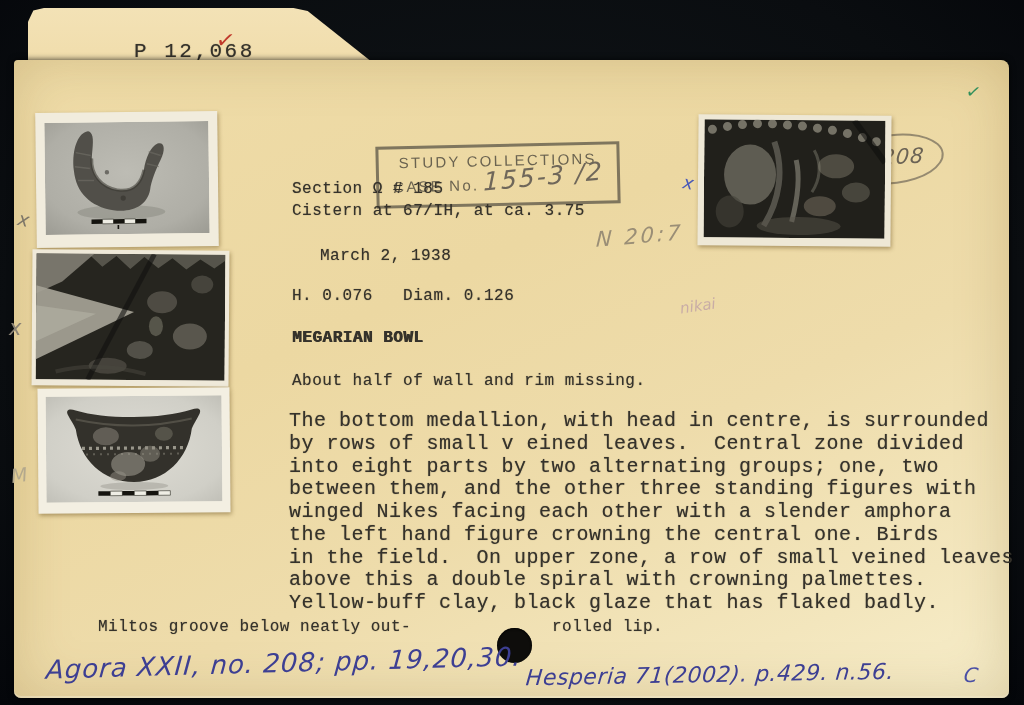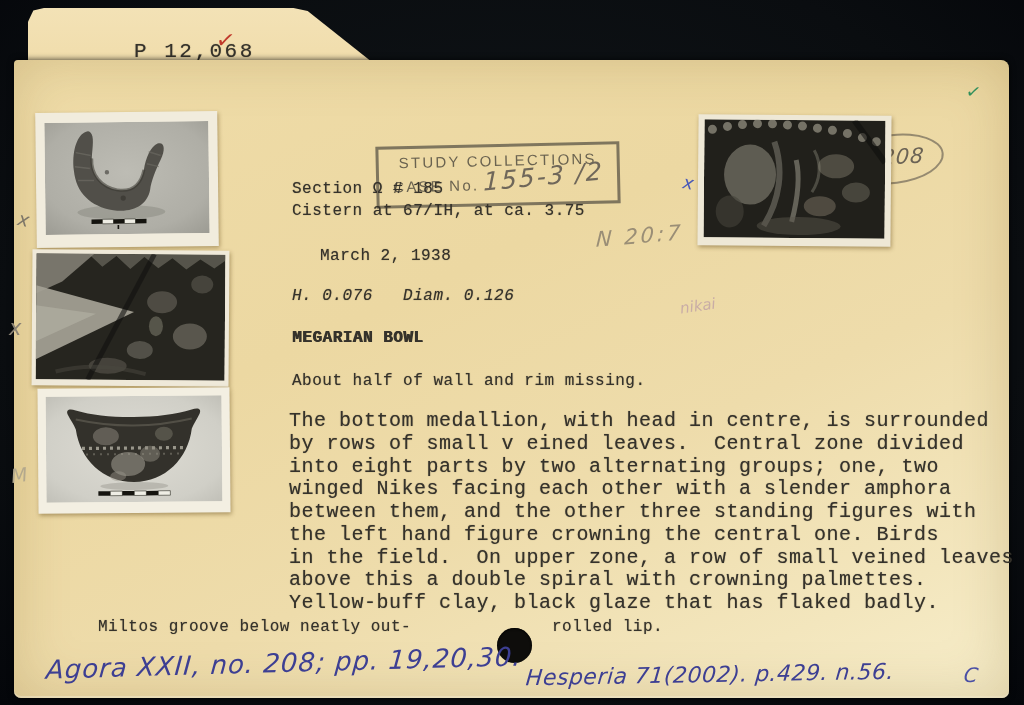--- a/index.html
+++ b/index.html
@@ -86,30 +86,30 @@
   <span class="pencil hand x-top">x</span>
   <span class="pencil hand x-mid">x</span>
   <span class="pencil hand m-left">M</span>
   <span class="pencil hand x-blue">x</span>
   <span class="pencil hand grid-ref">N 20:7</span>
   <span class="pencil hand nikai">nikai</span>
 
   <span class="typed" style="left:292px;top:180px;">Section Ω # 185</span>
   <span class="typed" style="left:292px;top:202px;">Cistern at 67/IH, at ca. 3.75</span>
   <span class="typed" style="left:292px;top:247px;margin-left:28px;">March 2, 1938</span>
-  <span class="typed" style="left:292px;top:287px;font-style:italic;">H. 0.076   Diam. 0.126</span>
+  <span class="typed" style="left:292px;top:287px;">H. 0.076   Diam. 0.126</span>
   <span class="typed bold" style="left:292px;top:329px;text-align:center;">MEGARIAN BOWL</span>
   <span class="typed" style="left:292px;top:372px;">About half of wall and rim missing.</span>
 
   <div class="desc">
     <div>The bottom medallion, with head in centre, is surrounded</div>
     <div>by rows of small v eined leaves.  Central zone divided</div>
     <div>into eight parts by two alternating groups; one, two</div>
+    <div>between them, and the other three standing figures with</div>
     <div>winged Nikes facing each other with a slender amphora</div>
-    <div>between them, and the other three standing figures with</div>
     <div>the left hand figure crowning the central one. Birds</div>
     <div>in the field.  On upper zone, a row of small veined leaves</div>
     <div>above this a double spiral with crowning palmettes.</div>
     <div>Yellow-buff clay, black glaze that has flaked badly.</div>
   </div>
   <span class="typed" style="left:98px;top:618px;">Miltos groove below neatly out-</span>
   <span class="typed" style="left:540px;top:618px;margin-left:12px;">rolled lip.</span>
 
   <div class="hole"></div>
 

